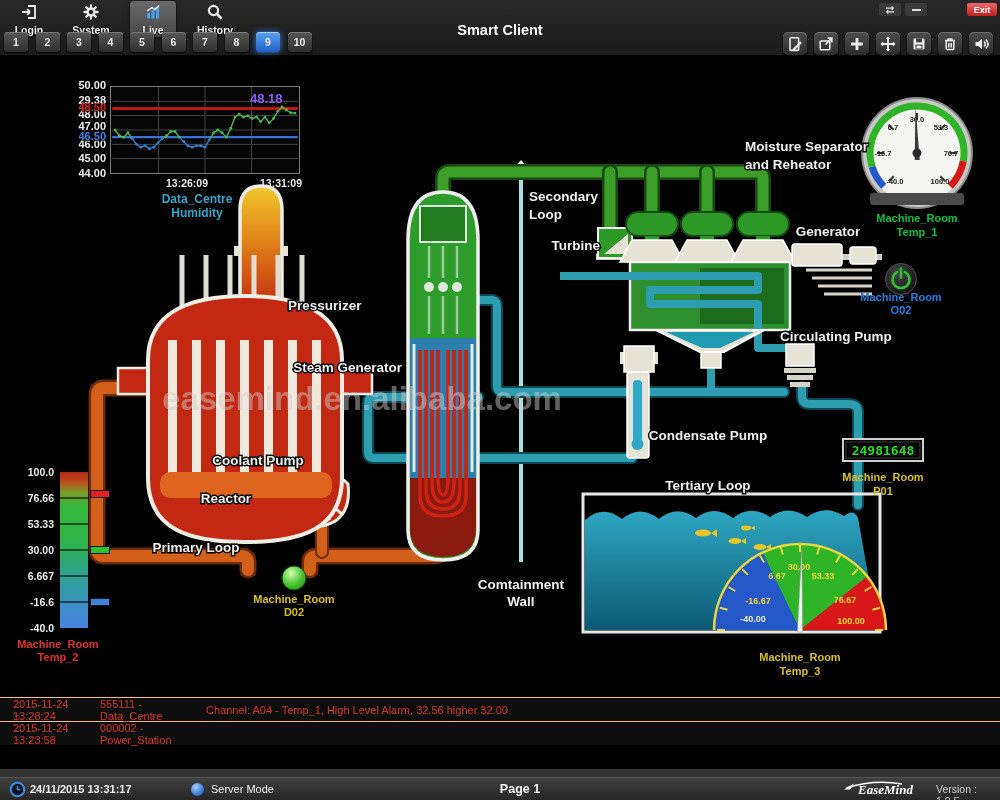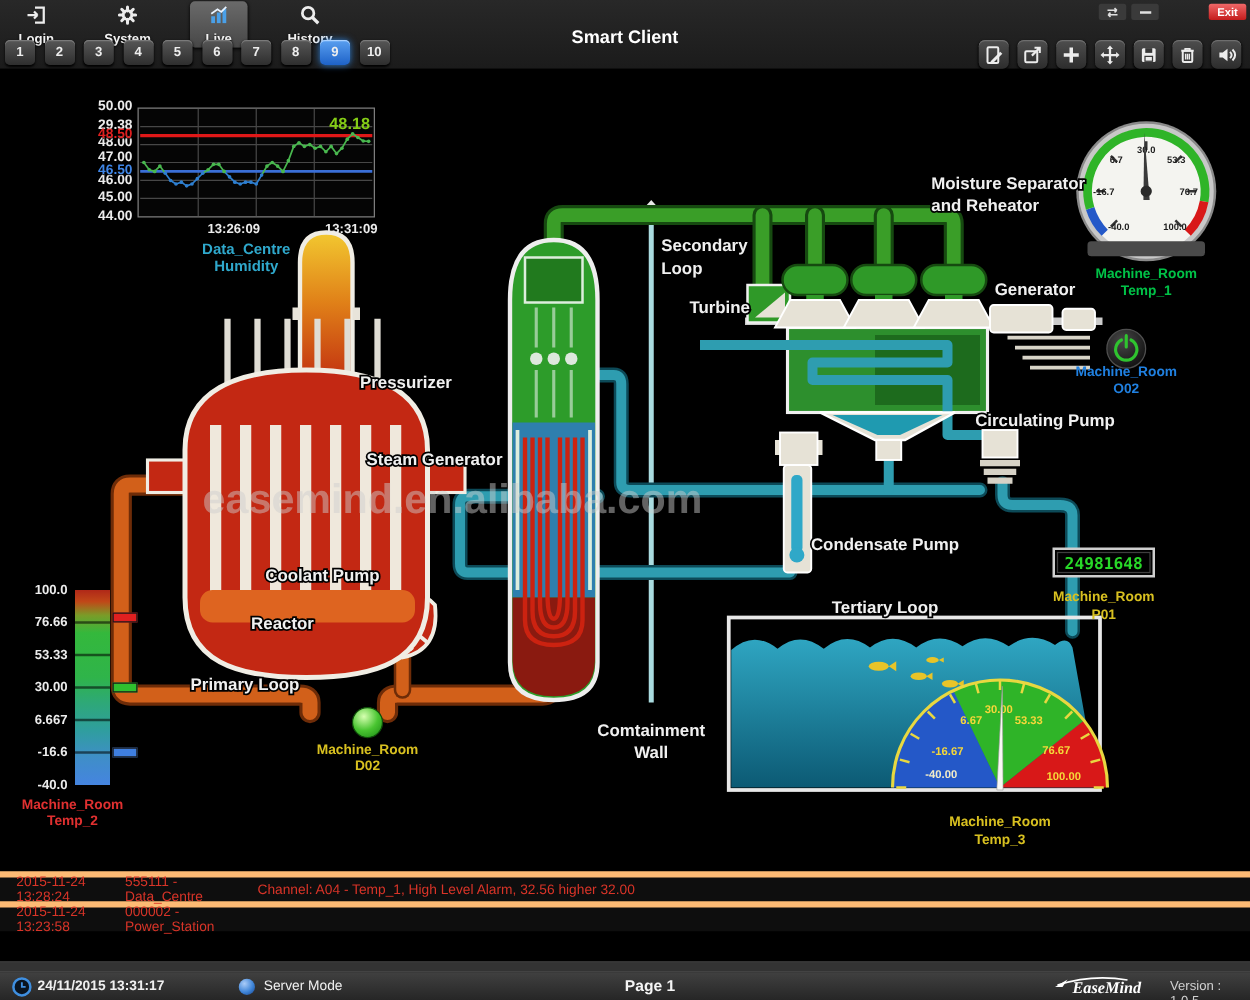--- a/index.html
+++ b/index.html
@@ -2,21 +2,21 @@
 <html><head>
 <meta charset="utf-8">
 <style>
   * { margin:0; padding:0; box-sizing:border-box; }
   body { background:#000; font-family:"Liberation Sans", sans-serif; }
   #screen { position:relative; width:1000px; height:800px; background:#000; overflow:hidden; }
 
   
   #topbar { position:absolute; top:0; left:0; right:0; height:56px;
             background:linear-gradient(#282828,#1b1b1b); border-bottom:1px solid #000; z-index:30; }
-  #navbtns { position:absolute; left:6px; top:1px; display:flex; gap:27px; }
+  #navbtns { position:absolute; left:6px; top:1px; display:flex; gap:16px; }
   .navbtn { display:flex; flex-direction:column; align-items:center; width:46px; padding:2px 0 1px; border-radius:4px; }
   .navbtn.active { background:linear-gradient(#6a6a6a,#474747); box-shadow:0 1px 3px #000; }
   .navlab { font:700 10.5px "Liberation Sans",sans-serif; color:#f2f2f2; text-shadow:0 1px 2px #000; margin-top:-1px; }
   #win-title { position:absolute; left:400px; top:10px; width:200px; text-align:center;
                font:700 14.5px "Liberation Sans",sans-serif; color:#fff;margin-top:12px; }
   #winctrl { position:absolute; right:3px; top:3px; display:flex; gap:4px; align-items:center; }
   .wbtn { width:22px; height:13px; background:#3a3a3a; border-radius:2px; display:flex; align-items:center; justify-content:center; }
   .minbar { width:9px; height:2px; background:#e0e0e0; }
   #exitbtn { width:30px; height:13px; background:linear-gradient(#f06868,#c41c1c); border-radius:2px;
              color:#fff; font:700 9px "Liberation Sans",sans-serif; display:flex; align-items:center; justify-content:center;margin-left:36px; }
@@ -41,39 +41,39 @@
   .digval { font:700 13px "DejaVu Sans Mono",monospace; fill:#28d828; }
 
   
   .ty { position:absolute; left:60px; width:46px; text-align:right; font:700 11px "Liberation Sans",sans-serif;
         color:#ececec; text-shadow:0 1px 1px #000; z-index:12; }
   .ty.hi { color:#e02020; } .ty.lo { color:#3f86e8; }
   #trend-box { position:absolute; left:110px; top:86px; width:190px; height:88px;
                border:1px solid #7d7d7d; background:#050505; z-index:11; }
   .tx { position:absolute; top:177px; width:46px; text-align:center; font:700 10.5px "Liberation Sans",sans-serif;
         color:#ececec; z-index:12; }
-  #trend-val { position:absolute; left:250px; top:91px; width:46px; text-align:right;
-               font:700 13px "Liberation Sans",sans-serif; color:#84cc16; z-index:13; }
+  #trend-val { position:absolute; left:250px; top:91px; width:46px; text-align:left;
+               font:700 13px "Liberation Sans",sans-serif; color:#8b5cf6; z-index:13; }
   .ttitle { position:absolute; left:145px; width:104px; text-align:center;
             font:700 12px "Liberation Sans",sans-serif; color:#2fa8cc; z-index:12; }
 
   
   #bar-fill { position:absolute; left:60px; top:472px; width:28px; height:156px; z-index:11;
     background:linear-gradient(#b02818 0%, #c04818 6%, #7a9c28 13%, #34b83c 22%, #2fb44a 45%,
                #2ea878 58%, #2f9e9e 72%, #3f8ec8 86%, #4584e0 100%); }
   .bg-line { position:absolute; left:0; right:0; height:2px; background:rgba(0,0,0,0.55); }
   .bt { position:absolute; left:8px; width:46px; text-align:right; font:700 10.5px "Liberation Sans",sans-serif;
         color:#ececec; z-index:11; }
   .bm { position:absolute; left:90px; width:20px; height:8px; border:1px solid #1a1a1a; z-index:11; }
   .blab { position:absolute; left:6px; width:104px; text-align:center;
           font:700 11px "Liberation Sans",sans-serif; color:#e03030; z-index:11; }
 
   
   #alarm-list { position:absolute; left:0; right:0; top:697px; z-index:20; }
-  .alarm-row { height:24px; display:flex; align-items:center; background:#0e0e0e; border-top:5px solid #fdba74;
+  .alarm-row { height:24px; display:flex; align-items:center; background:#0e0e0e; border-top:1px solid #fdba74;
                font:500 11px "Liberation Sans",sans-serif; color:#d83428; }
   .al-c0 { width:100px; padding-left:13px; flex:none; }
   .al-c1 { width:106px; flex:none; }
   .al-c2 { flex:1; }
   #strip { position:absolute; left:0; right:0; top:769px; height:8px; background:#333; border-top:1px solid #3a3a3a; z-index:20; }
   #statusbar { position:absolute; left:0; right:0; top:777px; height:23px; z-index:21;
                background:linear-gradient(#404040,#262626); border-top:1px solid #555;padding-left:20px; }
   #sb-time { position:absolute; left:30px; top:5px; font:700 11px "Liberation Sans",sans-serif; color:#f0f0f0; }
   #sb-ball { position:absolute; left:191px; top:5px; width:13px; height:13px; border-radius:50%;
              background:radial-gradient(circle at 35% 30%, #aaccf8, #3f85d8 55%, #143f88); }

